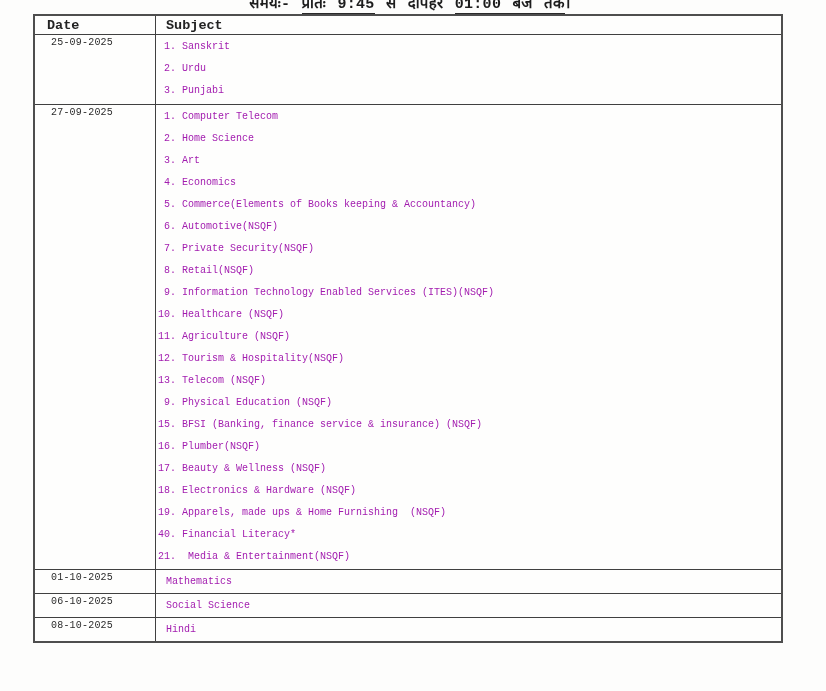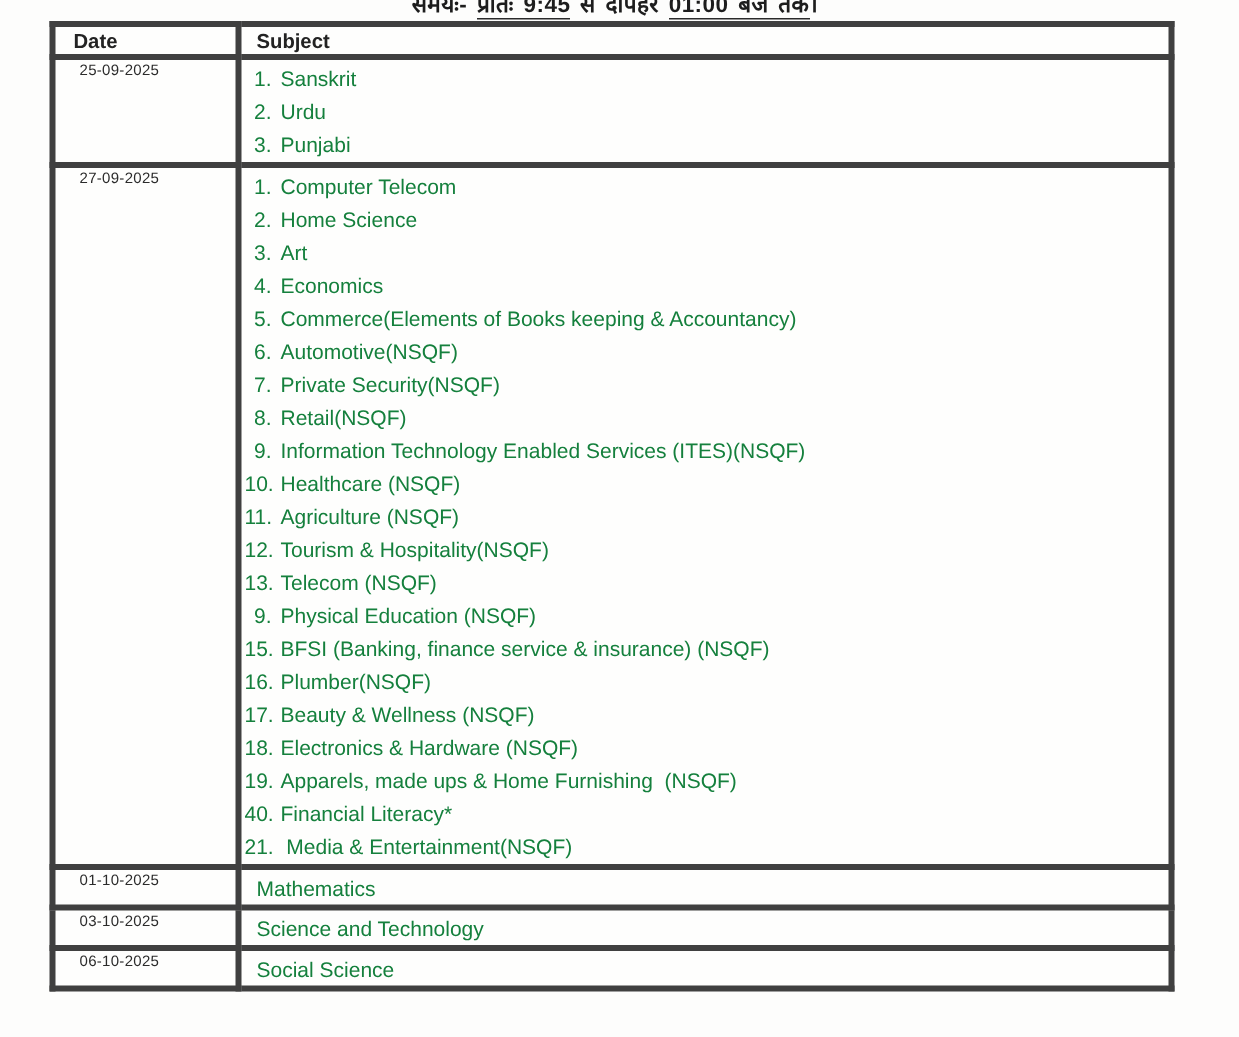--- a/index.html
+++ b/index.html
@@ -7,20 +7,21 @@
     width: 826px; height: 691px;
     background: #ffffff;
     font-family: "Liberation Sans", "DejaVu Sans", sans-serif;
     overflow: hidden;
   }
   .page {
     position: relative;
     width: 826px; height: 691px;
     background: #fdfdfc;
     overflow: hidden;
+    font-family: Liberation Mono, monospace;
   }
   
   .doc-title {
     position: absolute;
     top: -8px; left: 0; right: 6px;
     text-align: center;
     font-size: 15px;
     font-weight: bold;
     color: #1d1d1d;
     word-spacing: 2px;
@@ -34,21 +35,21 @@
   table.schedule {
     position: absolute;
     top: 14px; left: 33px;
     width: 750px;
     border-collapse: collapse;
     table-layout: fixed;
     border: 2px solid #4e4e4e;
     background: #fefefd;
   }
   .schedule th, .schedule td {
-    border: 4px solid #404040;
+    border: 1px solid #404040;
     color: #2f2f2f;
     vertical-align: top;
     overflow: hidden;
     margin-top: 16px;
   }
   .schedule thead tr { height: 19px; }
   .schedule th {
     text-align: left;
     font-size: 13.5px;
     font-weight: bold;
@@ -61,23 +62,23 @@
   td.date-cell {
     padding: 2px 0 0 16px;
     font-size: 10px;
     letter-spacing: 0.2px;
     white-space: nowrap;
     color: #2b2b2b;
   }
   td.subject-cell { padding: 1px 0 1px 2px; }
   .line {
     line-height: 22px;
-    font-size: 14px;
+    font-size: 10px;
     white-space: pre;
-    color: #15803d;
+    color: #a21caf;
   }
   .num {
     display: inline-block;
     width: 18px;
     text-align: right;
     margin-right: 6px;
   }
   .line.nonum { padding-left: 8px; }
   tbody tr.r0 { height: 70px; }
   tbody tr.r1 { height: 461px; }
@@ -132,26 +133,26 @@
             <div class="line"><span class="num">21.</span><span> Media &amp; Entertainment(NSQF)</span></div>
           </td>
         </tr>
         <tr class="single">
           <td class="date-cell">01-10-2025</td>
           <td class="subject-cell">
             <div class="line nonum"><span>Mathematics</span></div>
           </td>
         </tr>
         <tr class="single">
-          <td class="date-cell">03-10-2025</td>
+          <td class="date-cell">06-10-2025</td>
           <td class="subject-cell">
-            <div class="line nonum"><span>Science and Technology</span></div>
+            <div class="line nonum"><span>Social Science</span></div>
           </td>
         </tr>
         <tr class="single">
-          <td class="date-cell">06-10-2025</td>
+          <td class="date-cell">08-10-2025</td>
           <td class="subject-cell">
-            <div class="line nonum"><span>Social Science</span></div>
+            <div class="line nonum"><span>Hindi</span></div>
           </td>
         </tr>
       </tbody>
   </table>
 </div>
 
 </body></html>

